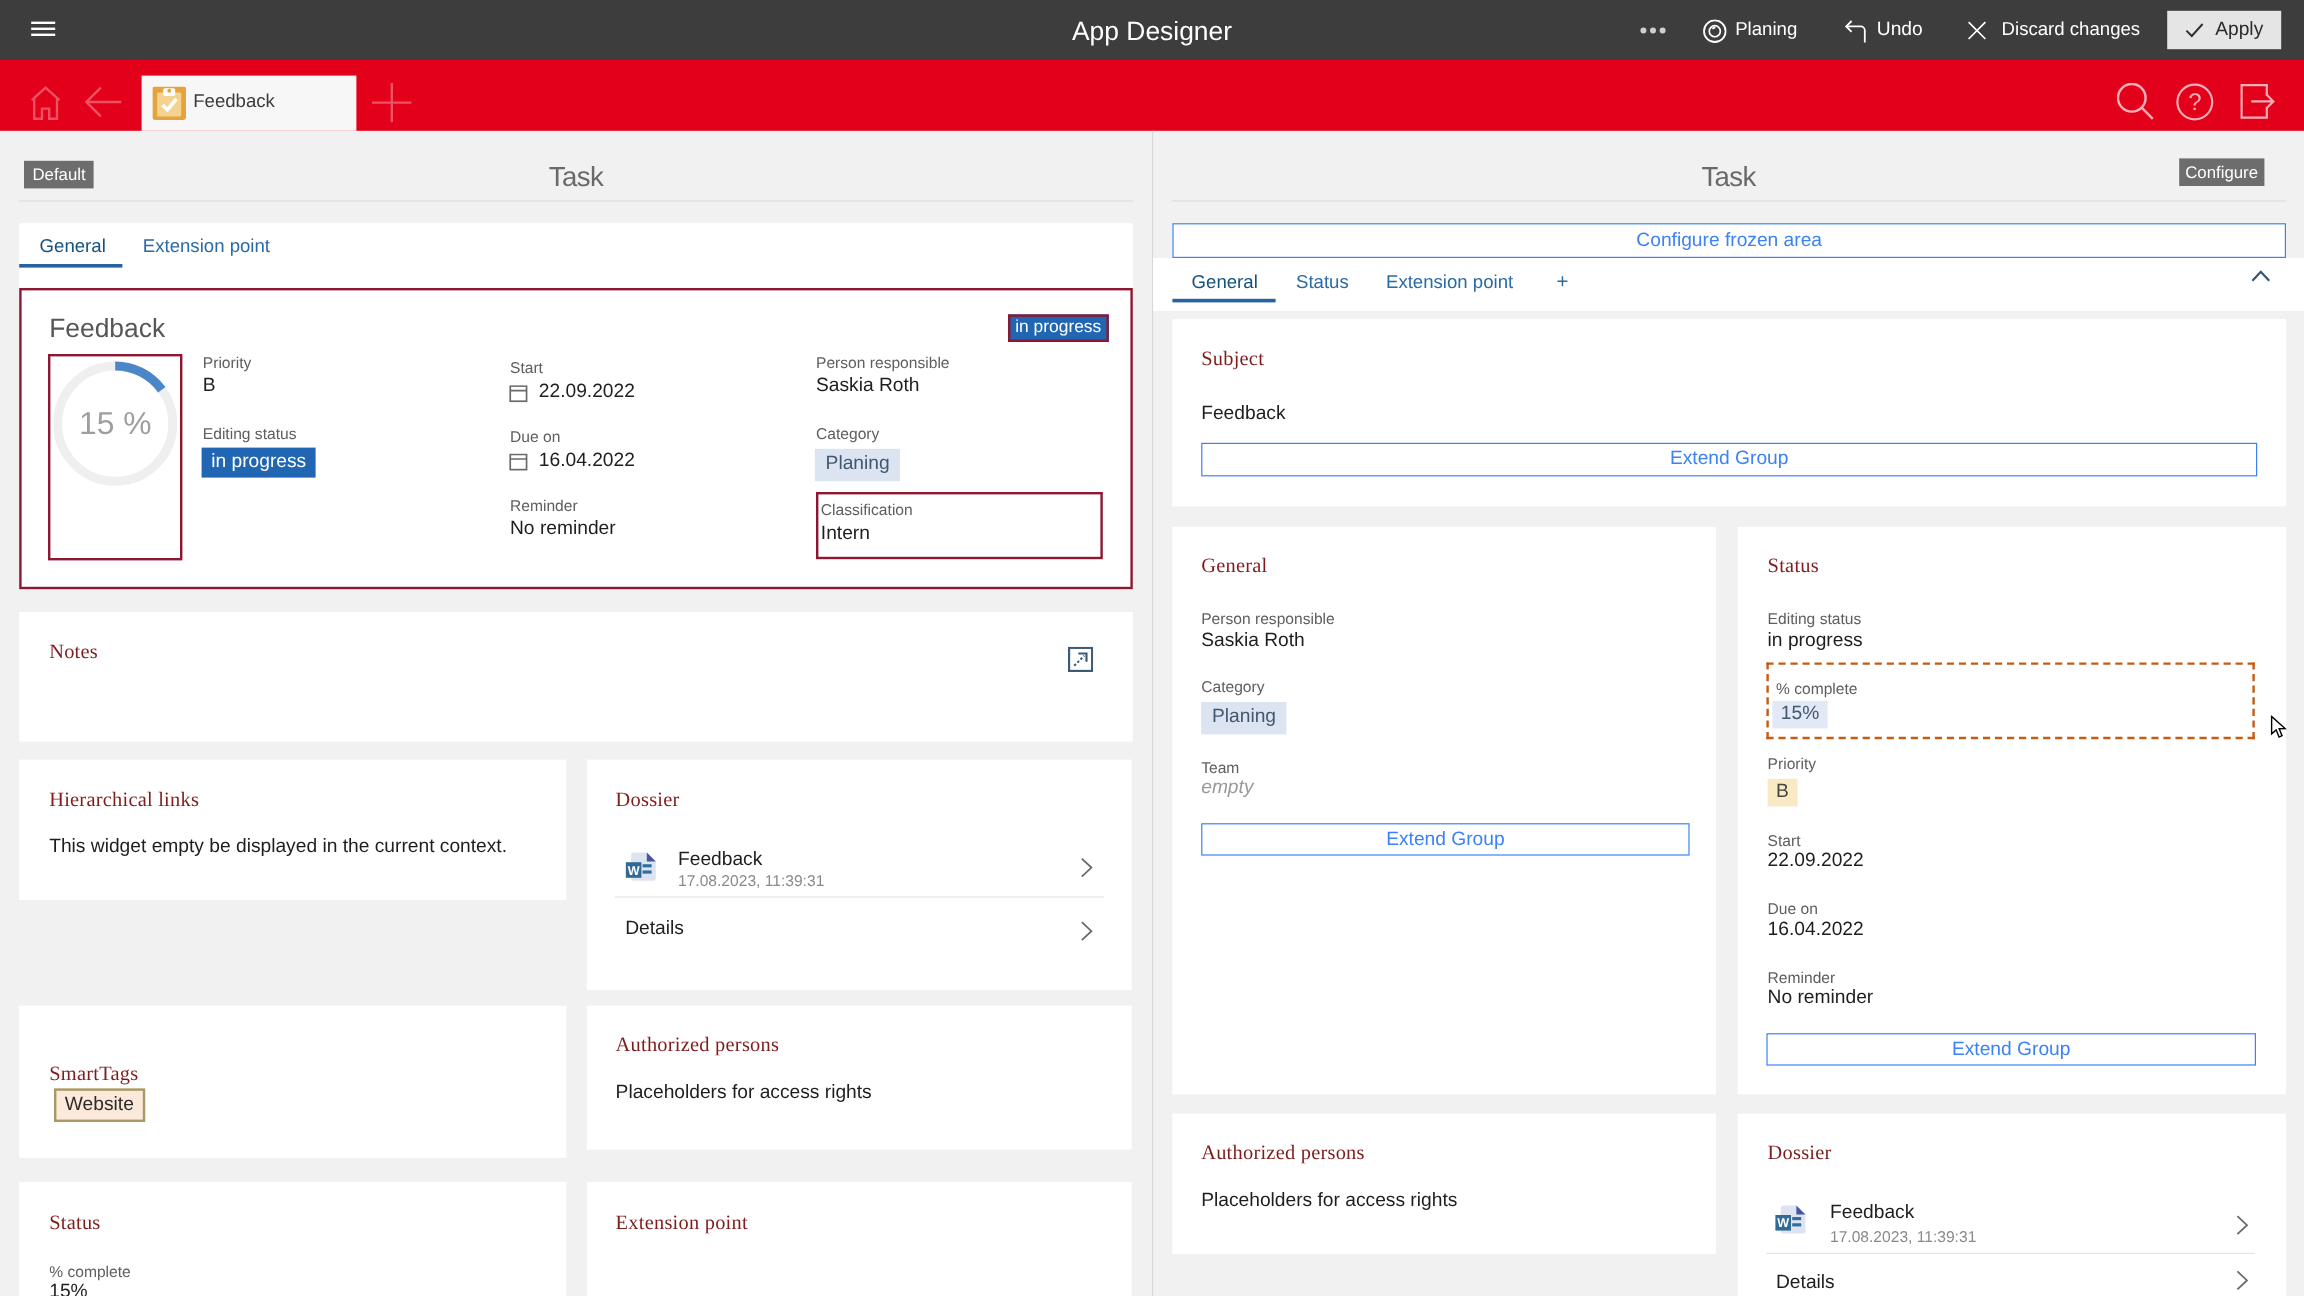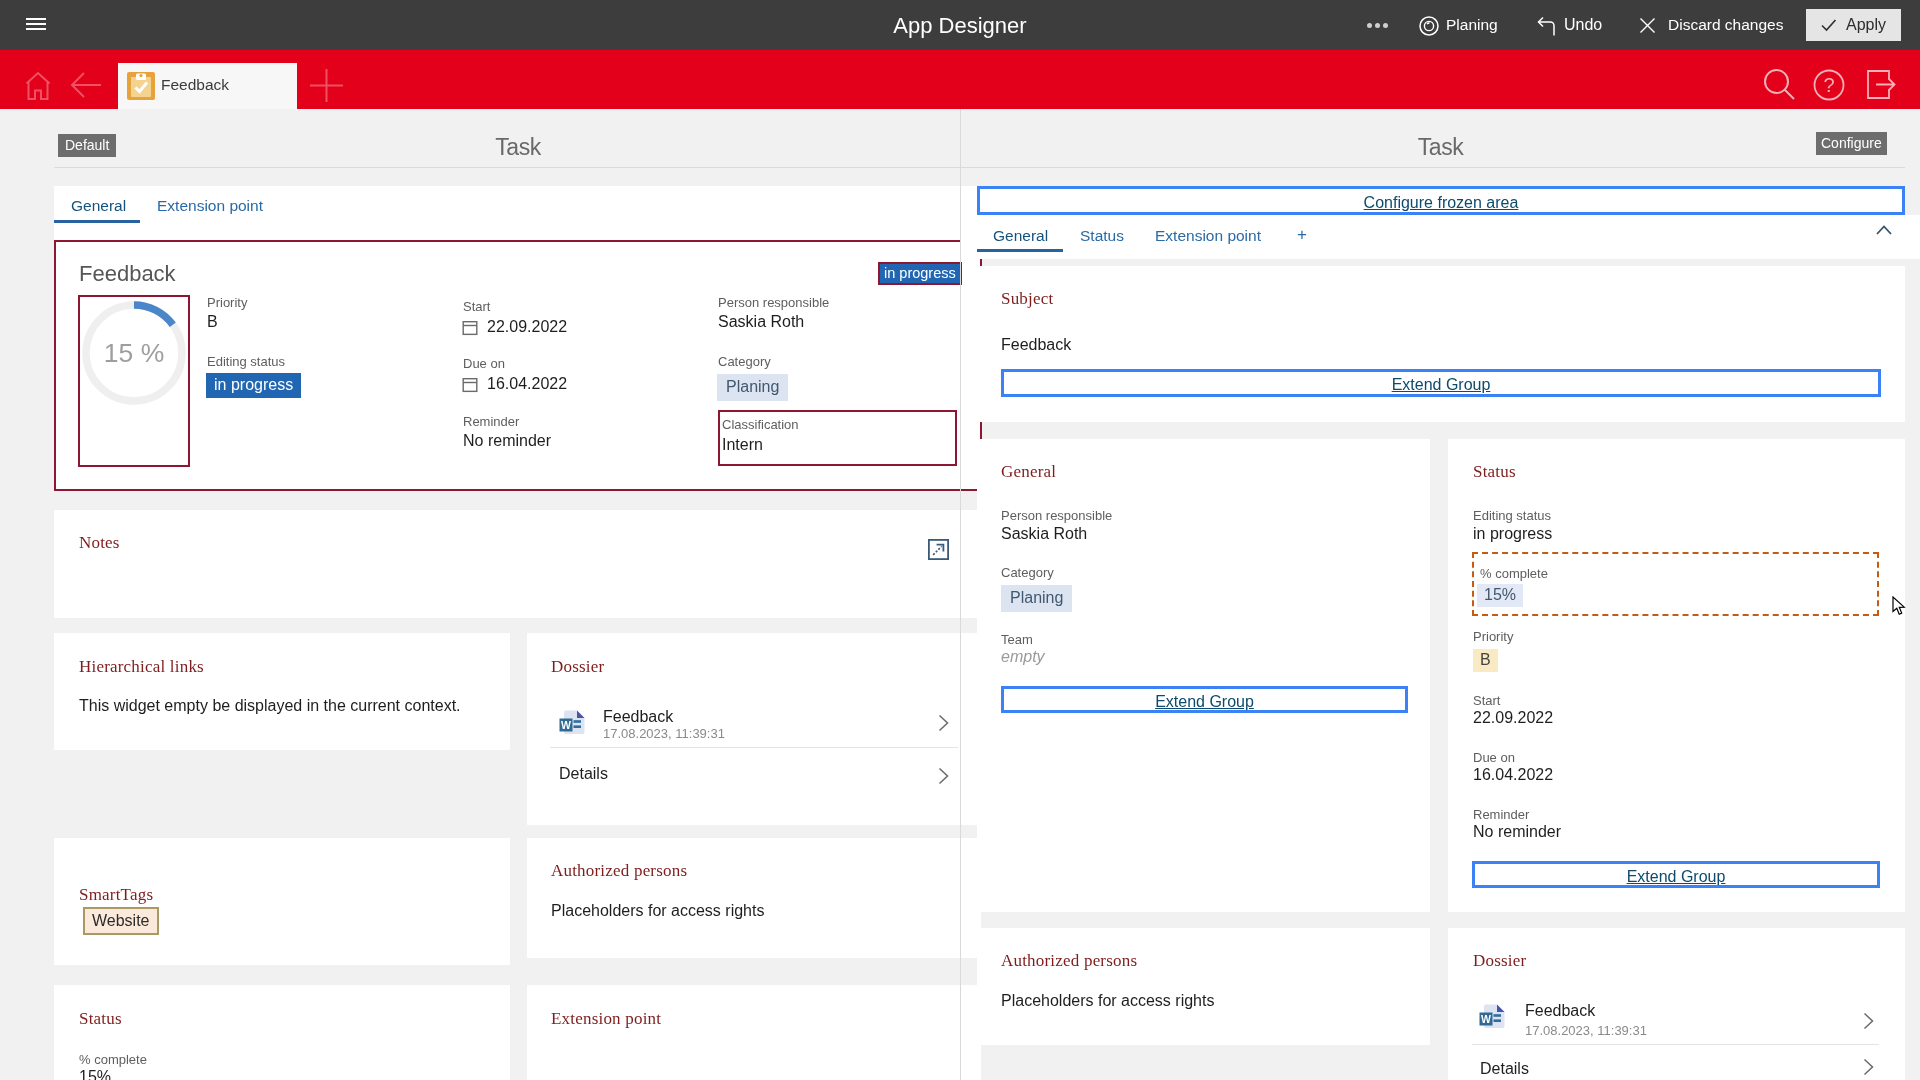--- a/index.html
+++ b/index.html
@@ -3,22 +3,22 @@
 <meta charset="utf-8">
 <style>
   * { margin:0; padding:0; box-sizing:border-box; }
   html,body { width:1920px; height:1080px; overflow:hidden; background:#f2f1f1;
     font-family:"Liberation Sans", sans-serif; }
   .abs { position:absolute; }
   .card { position:absolute; background:#fff; }
   .ctitle { font-size:17px; color:#7f1d1d; font-weight:400; letter-spacing:0.2px;font-family:Liberation Serif, serif; }
   .lbl { font-size:13px; color:#5e5e5e; }
   .val { font-size:16px; color:#1e1e1e; }
-  .bluebtn { position:absolute; background:#fff; border:3px solid #3b82f6;
-    color:#0c4a6e; font-size:16px; text-align:center;text-decoration:underline; }
+  .bluebtn { position:absolute; background:#fff; border:1px solid #3b82f6;
+    color:#3b82f6; font-size:16px; text-align:center; }
 </style>
 </head>
 <body>
 
 <div class="abs" id="topbar" style="left:0;top:0;width:1920px;height:50px;background:#3d3d3d;">
 
   <div class="abs" style="left:26px;top:18px;width:20px;height:2px;background:#fff;"></div>
   <div class="abs" style="left:26px;top:23px;width:20px;height:2px;background:#fff;"></div>
   <div class="abs" style="left:26px;top:28px;width:20px;height:2px;background:#fff;"></div>
   <div class="abs" style="left:0;top:13px;width:1920px;text-align:center;color:#fff;font-size:22px;">App Designer</div>
@@ -86,21 +86,21 @@
     <circle cx="16" cy="16" r="14.5" stroke="#f6aeb7" stroke-width="1.8"></circle>
     <text x="16" y="23" text-anchor="middle" font-family="Liberation Sans" font-size="20" fill="#f6aeb7">?</text>
   </svg>
 
   <svg class="abs" style="left:1866px;top:19px" width="31" height="31" viewBox="0 0 31 31" fill="none">
     <path d="M23 10.5 V2 H2 V29 H23 V20.5" stroke="#f6aeb7" stroke-width="1.8"></path>
     <path d="M10 15.5 H28 M22.5 9.5 L28.5 15.5 L22.5 21.5" stroke="#f6aeb7" stroke-width="1.8"></path>
   </svg>
 </div>
 
-<div class="abs" id="leftpanel" style="left:0;top:109px;width:960px;height:789px;margin-left:38px;">
+<div class="abs" id="leftpanel" style="left:0;top:109px;width:960px;height:789px;">
   <div class="abs" style="left:20px;top:25px;background:#6d6d6d;color:#fff;font-size:14px;padding:3px 7px 4px;">Default</div>
   <div class="abs" style="left:0;top:25px;width:960px;text-align:center;color:#696969;font-size:23px;letter-spacing:-0.5px;">Task</div>
   <div class="abs" style="left:16px;top:58px;width:928px;height:1px;background:#dcdbdb;"></div>
 
   <div class="card" style="left:16px;top:77px;width:928px;height:305px;"></div>
   <div class="abs" style="left:33px;top:88px;font-size:15.5px;color:#15537e;">General</div>
   <div class="abs" style="left:16px;top:111px;width:86px;height:3px;background:#2763a0;"></div>
   <div class="abs" style="left:119px;top:88px;font-size:15.5px;color:#2a6aa5;">Extension point</div>
 
   <div class="abs" style="left:16px;top:131px;width:928px;height:251px;border:2px solid #8d1730;background:#fff;"></div>

